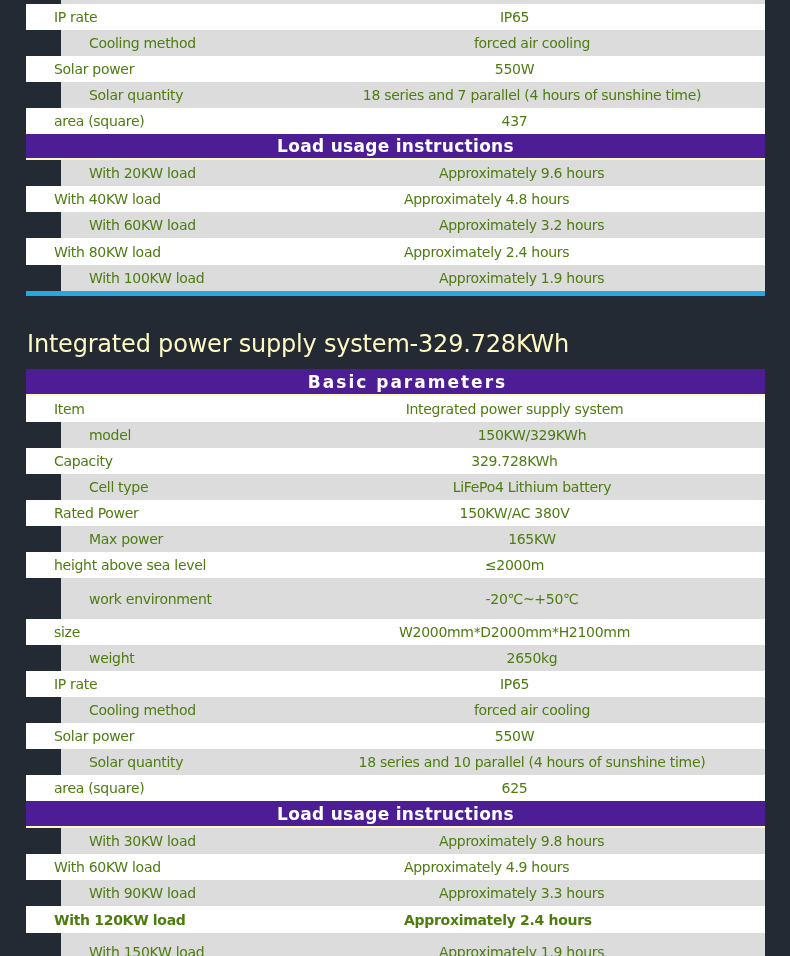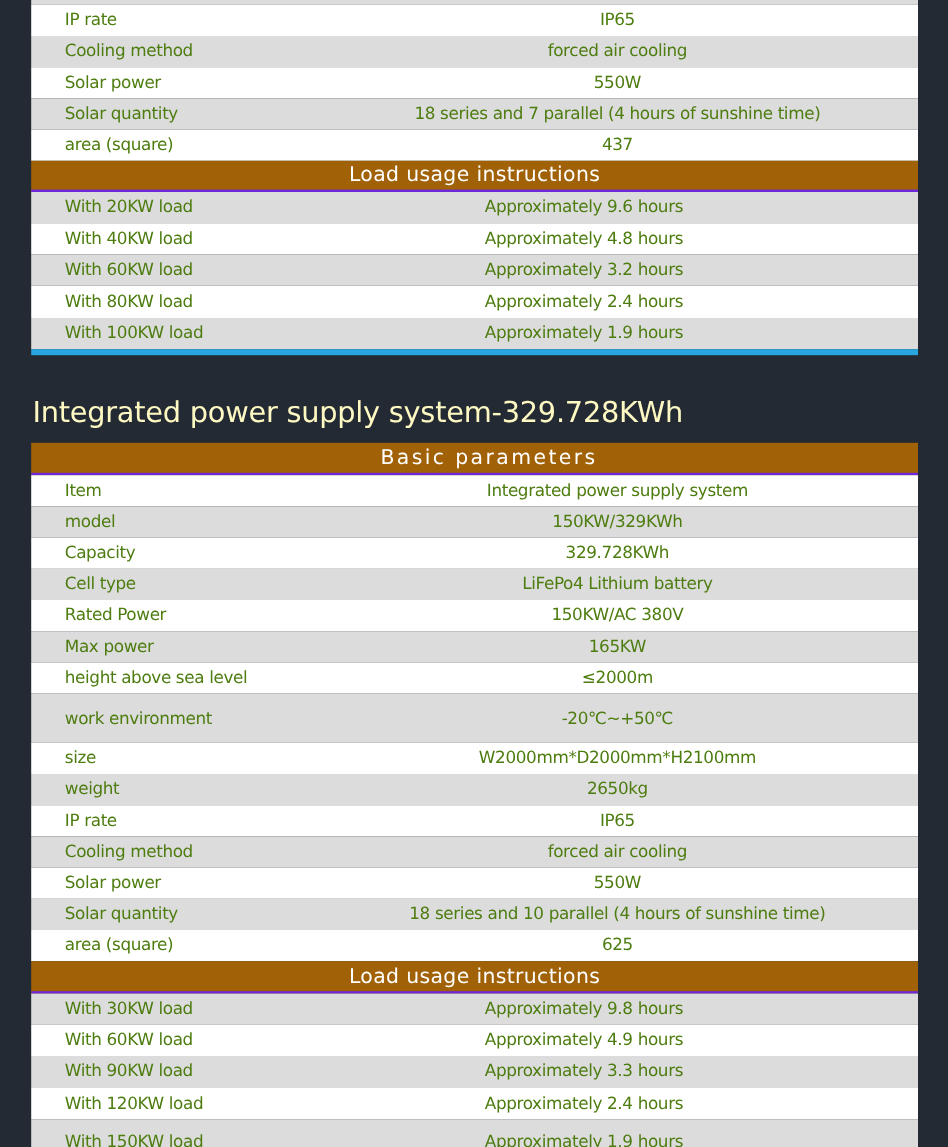--- a/index.html
+++ b/index.html
@@ -11,29 +11,29 @@
   }
   .table {
     position: absolute; left: 26px; width: 739px;
   }
   .row {
     display: flex; align-items: center;
     font-size: 14px; color: #4d7c0f;
     letter-spacing: -0.3px;
   }
   .row.w { background: #ffffff; }
-  .row.g { background: #dcdcdc; }
+  .row.g { background: #dcdcdc; margin-left: 35px; }
   .row .k { width: 244px; padding-left: 28px; box-sizing: border-box; white-space: nowrap; }
   .row .v { flex: 1; text-align: center; padding-right: 6px; white-space: nowrap; }
   .row .v.load { text-align: left; padding-left: 134px; }
   .hdr {
-    background: #a16207; color: #ffffff; text-align: center;
-    font-weight: normal; font-size: 17px; letter-spacing: 0.3px;
+    background: #4c1d95; color: #ffffff; text-align: center;
+    font-weight: bold; font-size: 17px; letter-spacing: 0.3px;
     display: flex; align-items: center; justify-content: center;
-    border-bottom: 2px solid #6d28d9;
+    border-bottom: 2px solid #fef9c3;
   }
   .hdr.spaced { letter-spacing: 2px; padding-left: 24px; }
   .bottom-bar { height: 5px; background: #29a6e0; }
   .title {
     position: absolute; left: 27px; top: 330px;
     color: #fef9c3; font-size: 24px; letter-spacing: -0.2px;
     font-family: "DejaVu Sans", sans-serif;
   }
 </style>
 </head>
@@ -155,21 +155,21 @@
     <span class="v load">Approximately 9.8 hours</span>
   </div>
   <div class="row w" style="height:26px;">
     <span class="k">With 60KW load</span>
     <span class="v load">Approximately 4.9 hours</span>
   </div>
   <div class="row g" style="height:26px;">
     <span class="k">With 90KW load</span>
     <span class="v load">Approximately 3.3 hours</span>
   </div>
-  <div class="row w" style="height:27px;">
+  <div class="row w" style="height:27px;font-weight:bold;">
     <span class="k">With 120KW load</span>
     <span class="v load">Approximately 2.4 hours</span>
   </div>
   <div class="row g" style="height:38px;">
     <span class="k">With 150KW load</span>
     <span class="v load">Approximately 1.9 hours</span>
   </div>
   <div class="bottom-bar"></div>
 </div>
 

